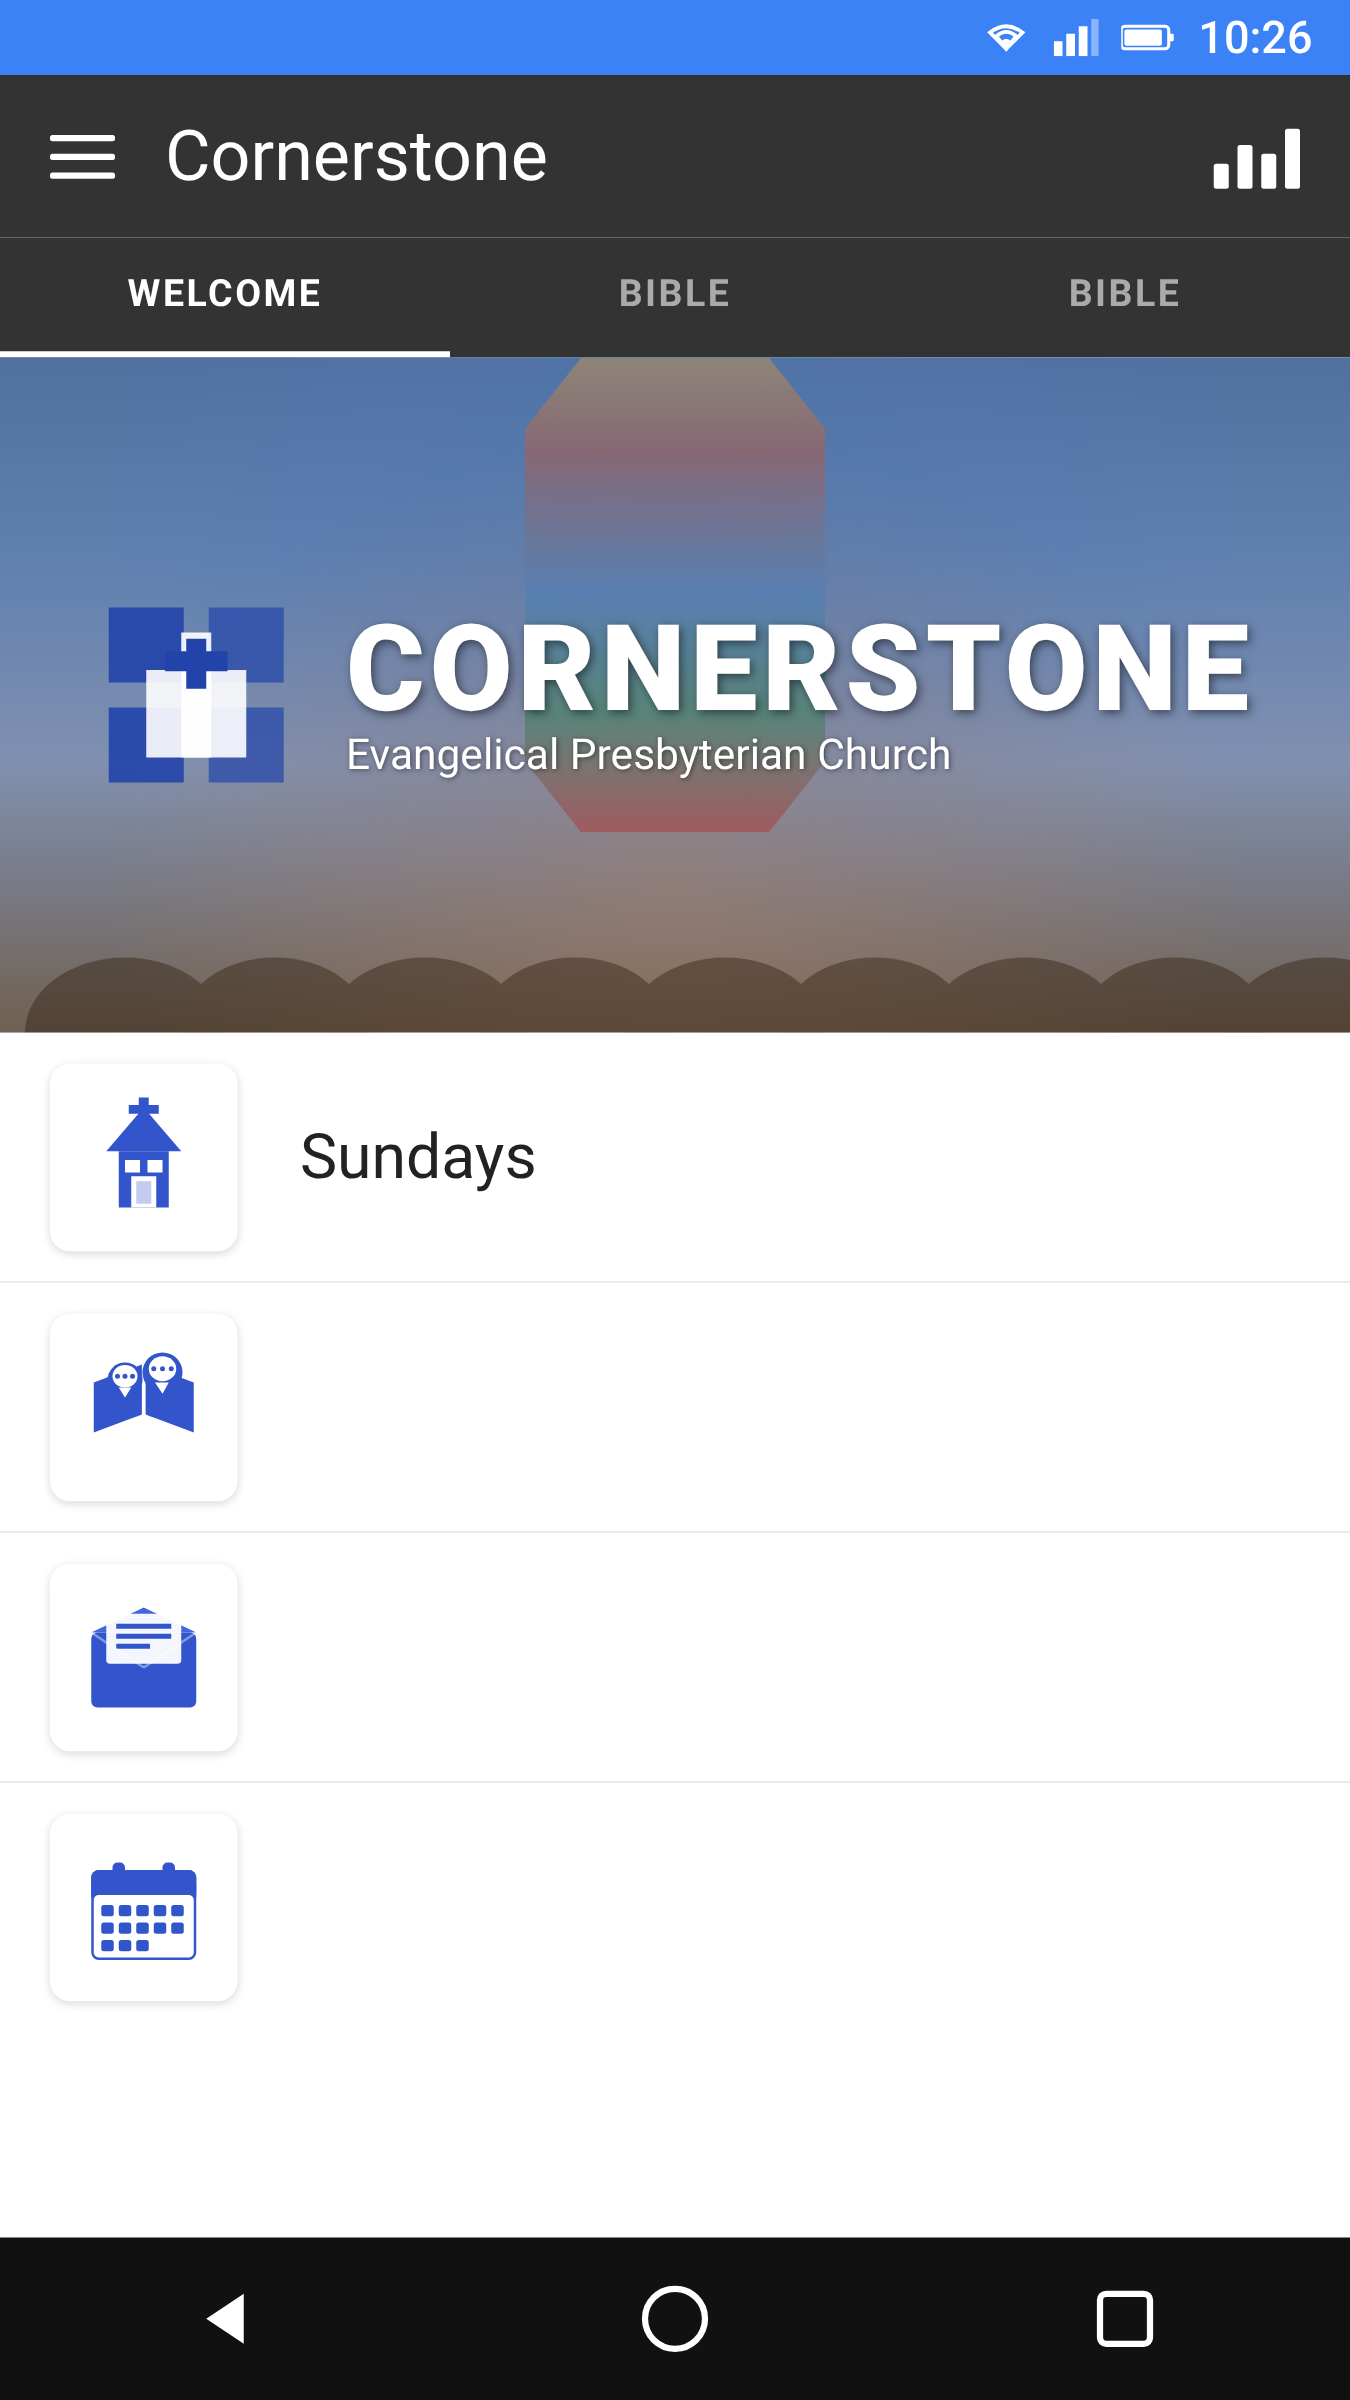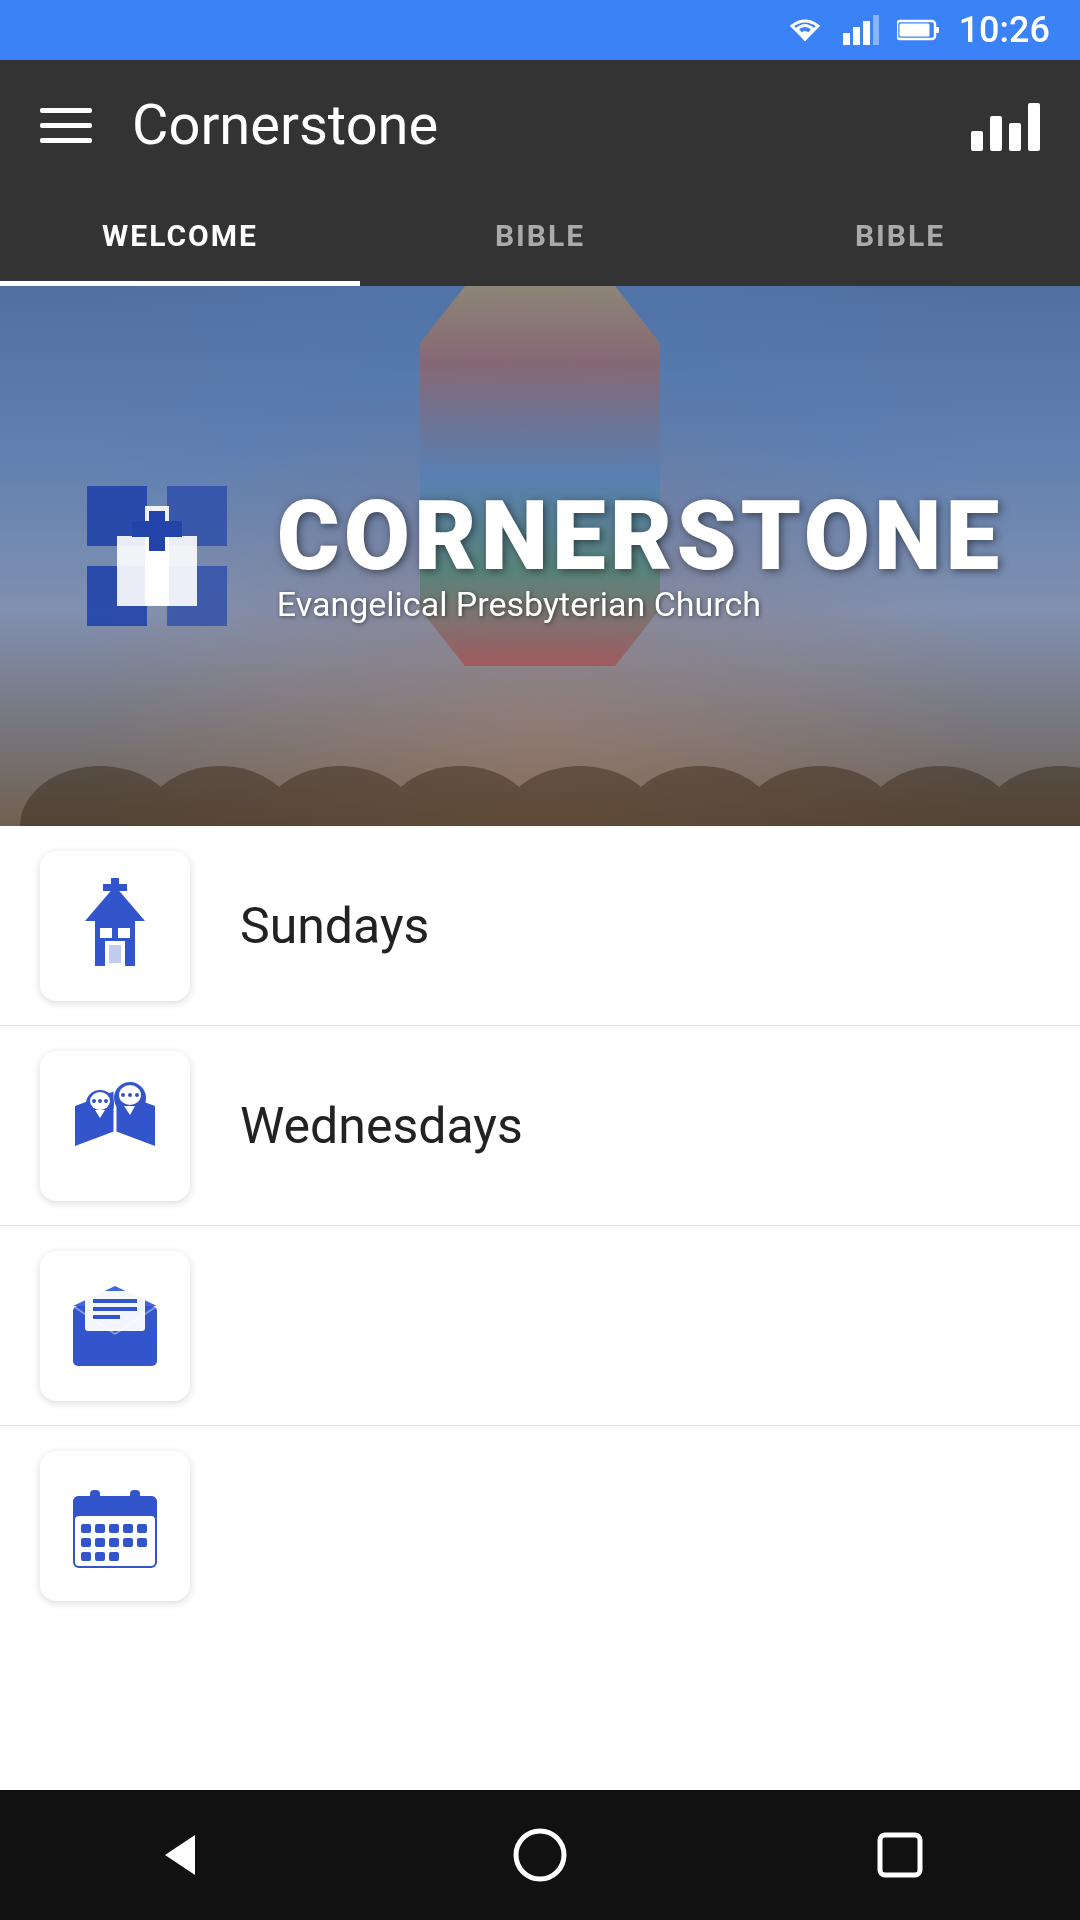--- a/index.html
+++ b/index.html
@@ -385,21 +385,20 @@
         <polygon points="59,30 70,30 65,39" fill="white"></polygon>
 
         <circle cx="29" cy="25" r="2" fill="#3355cc"></circle>
         <circle cx="35" cy="25" r="2" fill="#3355cc"></circle>
         <circle cx="41" cy="25" r="2" fill="#3355cc"></circle>
         <circle cx="58" cy="19" r="2" fill="#3355cc"></circle>
         <circle cx="65" cy="19" r="2" fill="#3355cc"></circle>
         <circle cx="72" cy="19" r="2" fill="#3355cc"></circle>
       </svg>
     </div>
-    <span class="menu-label">Wednesdays</span>
   </div>
 
   <div class="menu-item">
     <div class="menu-icon-box">
       <svg width="100" height="100" viewBox="0 0 100 100" fill="#3355cc">
 
         <rect x="8" y="30" width="84" height="60" rx="5" ry="5" fill="#3355cc"></rect>
 
         <path d="M8 30 L50 10 L92 30 Z" fill="#4466dd"></path>
 

